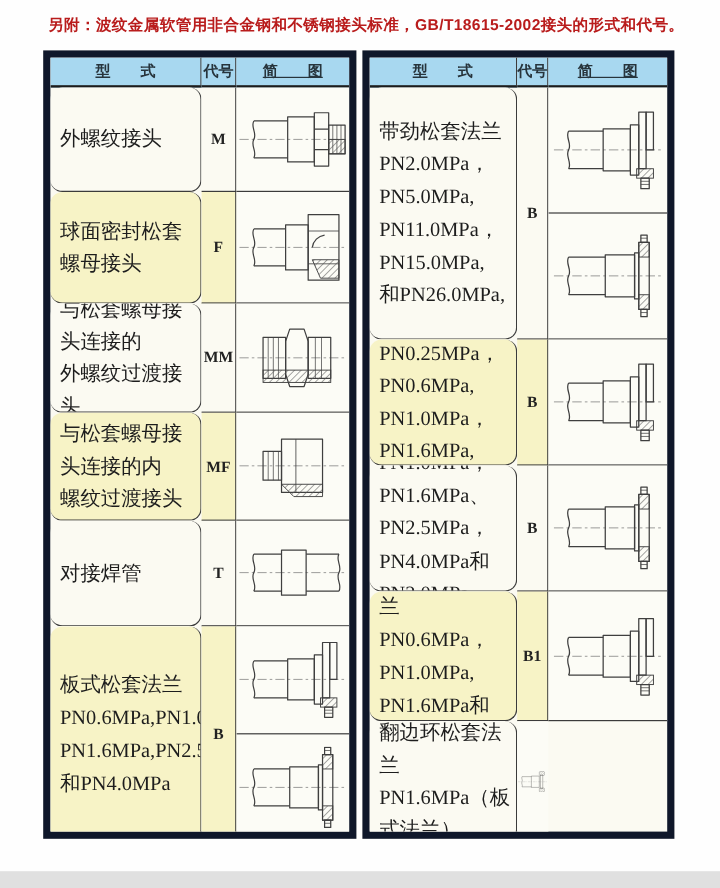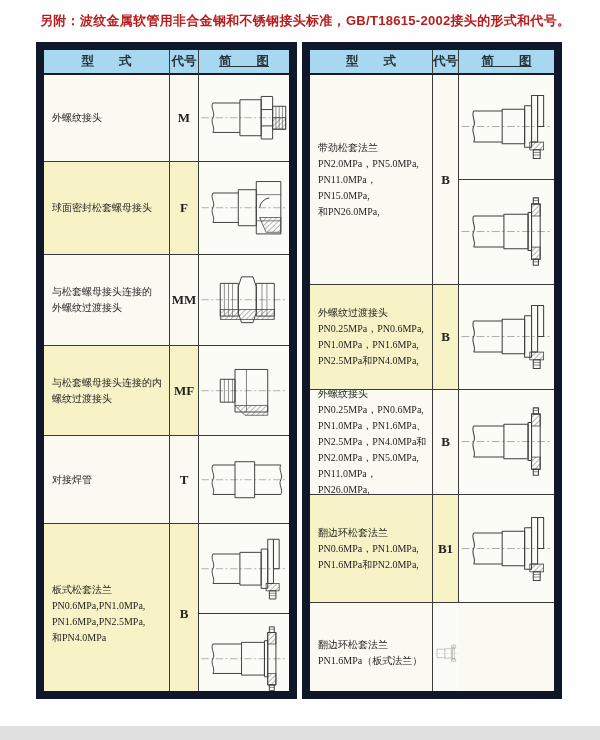--- a/index.html
+++ b/index.html
@@ -9,42 +9,43 @@
     font-family:"Liberation Sans","DejaVu Sans",sans-serif;
     color:#1d1d1d;
   }
   .title{
     position:absolute;left:40px;top:12px;width:540px;
     font-size:13px;font-weight:700;letter-spacing:.3px;color:#b91c1c;
     white-space:nowrap;
   }
   .tbl{
     position:absolute;top:42px;
-    border:8px solid #0f172a;background:#fbfaf2;
+    border:6px solid #0f172a;background:#fbfaf2;
     display:grid;box-sizing:border-box;overflow:hidden;
   }
   #left-table{left:36px;width:261px;height:657px;grid-template-columns:126px 29px 1fr;}
   #right-table{left:302px;width:260px;height:657px;grid-template-columns:123px 26px 1fr;}
   .cell{
     border-right:1px solid #3b3b3b;border-bottom:1px solid #3b3b3b;
     box-sizing:border-box;overflow:hidden;background:#fbfaf2;
   }
   .cell.lastcol{border-right:none;text-decoration:underline;}
   .cell.lastrow{border-bottom:none;}
   .hd{
     background:#a8d8f0;display:flex;align-items:center;justify-content:center;
     font-size:12.5px;font-weight:700;color:#27343c;
     border-bottom:2px solid #1c1c1c;white-space:pre;
   }
   .hl{background:#f7f3c6;}
   .typec{
     display:flex;align-items:center;
     padding:6px 4px 6px 8px;
-    font-size:10px;line-height:1.6;white-space:pre-line;
+    font-size:17px;line-height:1.6;white-space:pre-line;
     font-family:"Liberation Serif","DejaVu Serif",serif;
+    border-radius:10px;
   }
   .codec{
     display:flex;align-items:center;justify-content:center;
     font-family:"Liberation Serif","DejaVu Serif",serif;
     font-size:13px;font-weight:700;color:#222;
   }
   .diagc{
     background:#fcfcf6;display:flex;flex-direction:column;
     padding:0;
   }

